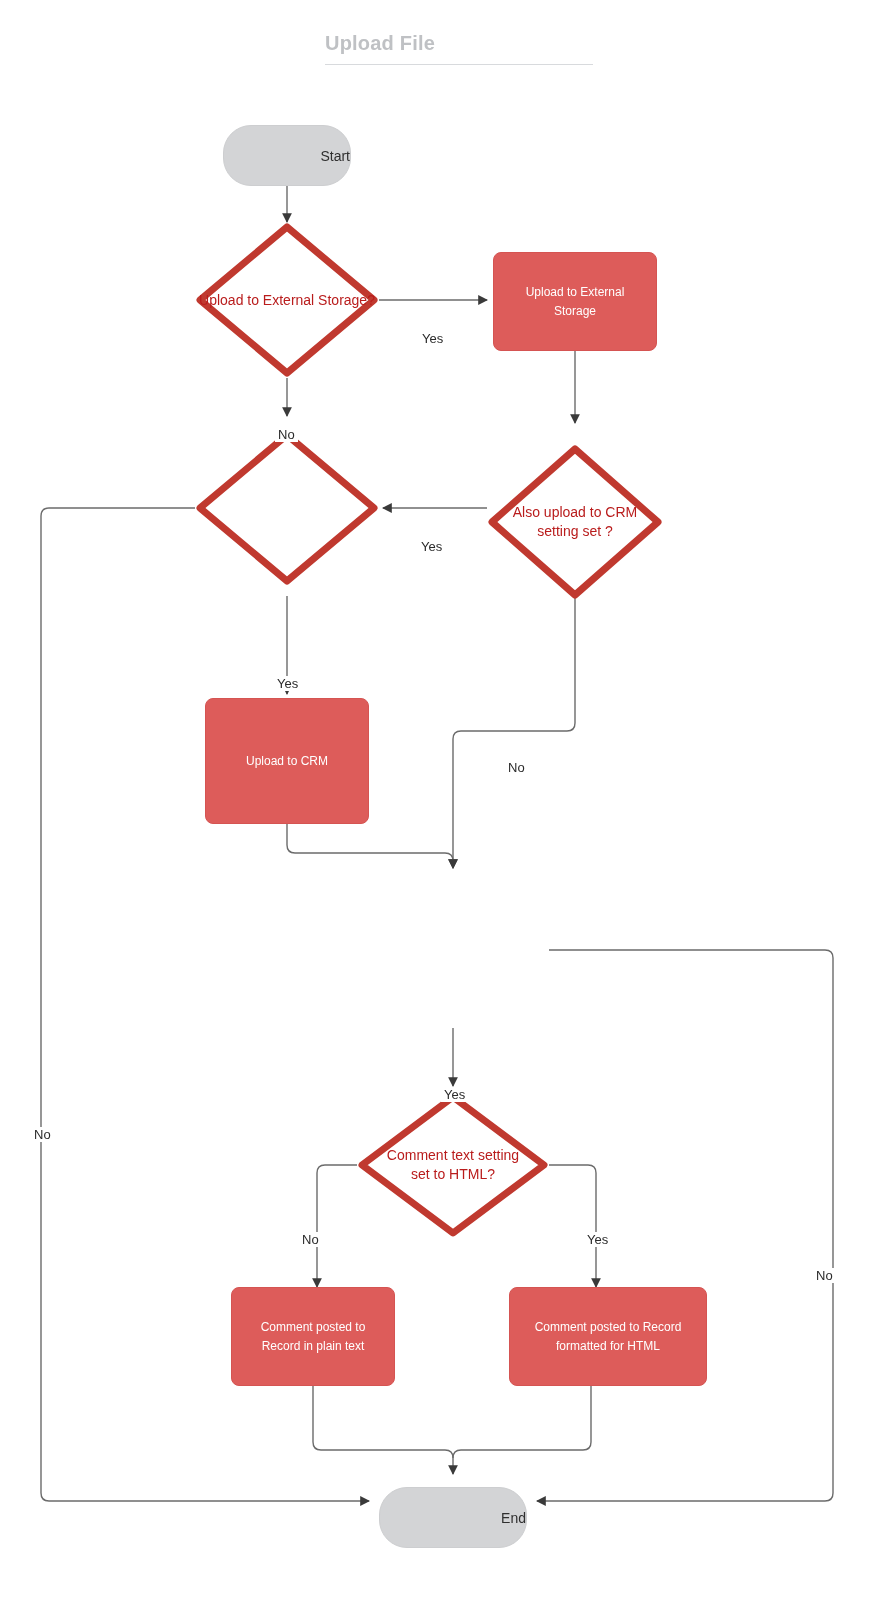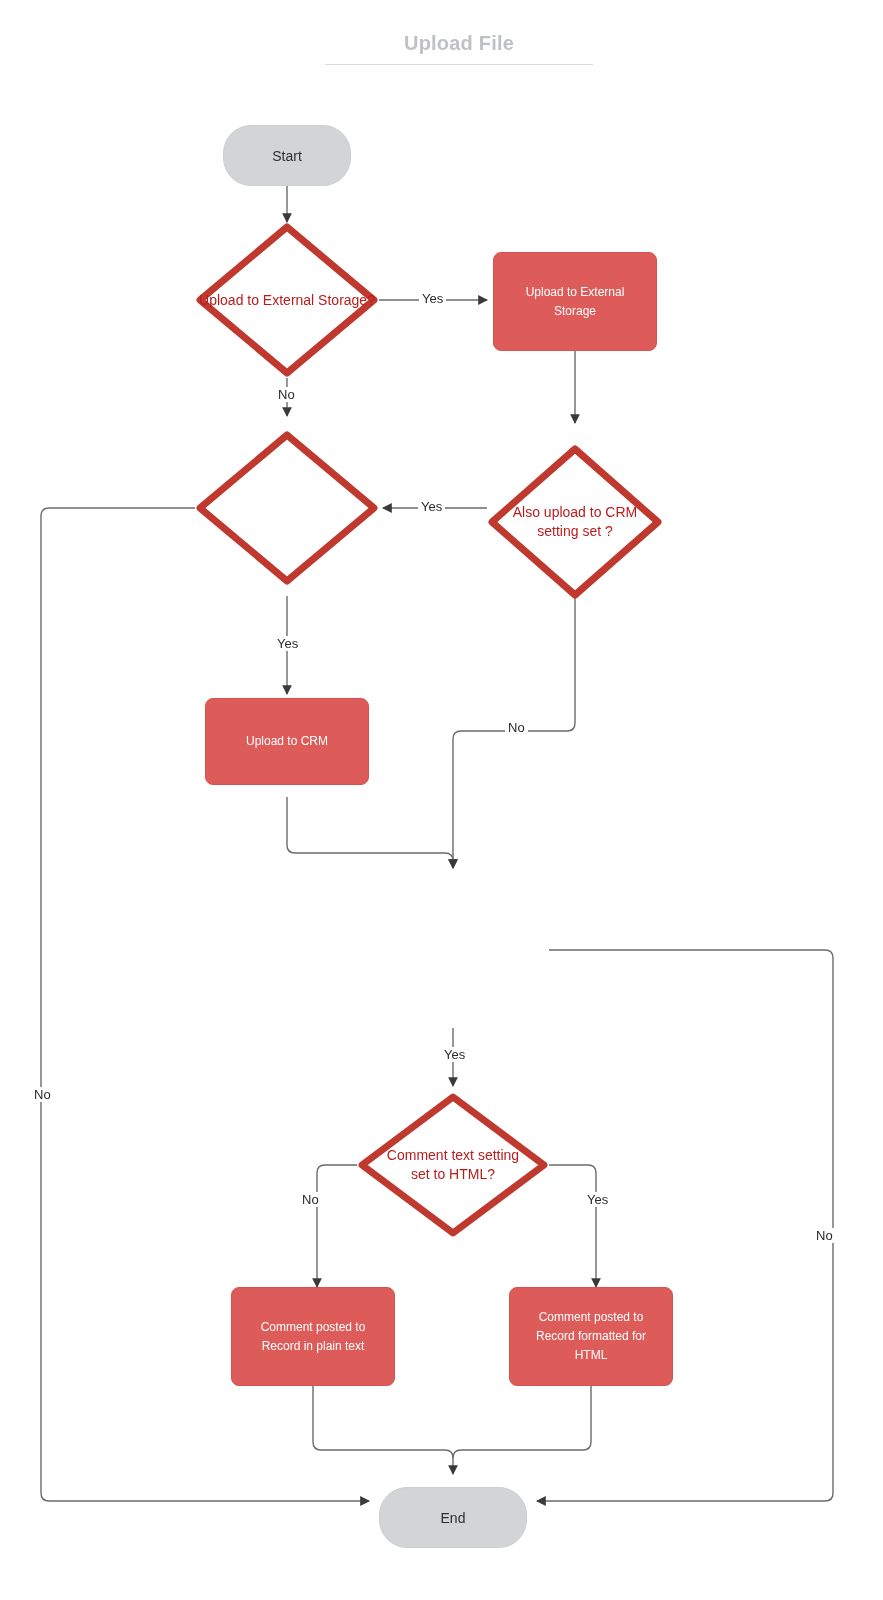--- a/index.html
+++ b/index.html
@@ -17,21 +17,20 @@
     height: 1600px;
     background: #ffffff;
     overflow: hidden;
   }
   
   #title-wrap {
     position: absolute;
     left: 325px;
     top: 30px;
     width: 268px;
-    text-align: center;
   }
   #title-text {
     font-size: 20px;
     font-weight: bold;
     color: #bfc1c4;
     letter-spacing: 0.2px;
     line-height: 26px;
   }
   #title-rule {
     margin-top: 8px;
@@ -55,20 +54,21 @@
     justify-content: center;
     text-align: center;
   }
   .terminator {
     border-radius: 28px;
     background: #d3d4d6;
     border: 1px solid #cdced0;
     color: #2f2f2f;
     font-size: 14px;
     line-height: 18px;
+    justify-content: flex-end;
   }
   .process {
     border-radius: 8px;
     background: #dd5c5a;
     border: 1px solid #d55452;
     color: #ffffff;
     font-size: 12px;
     line-height: 19px;
     padding: 4px 10px;
   }
@@ -95,20 +95,21 @@
     pointer-events: none;
   }
   .edge-label {
     position: absolute;
     font-size: 13px;
     line-height: 15px;
     color: #2b2b2b;
     background: #ffffff;
     padding: 0 3px;
     white-space: nowrap;
+    margin-top: 40px;
   }
 </style>
 </head>
 <body>
 
 <div id="canvas">
 
   <div id="title-wrap">
     <div id="title-text">Upload File</div>
     <div id="title-rule"></div>
@@ -191,37 +192,37 @@
     </svg>
   </div>
 
   <div class="decision-wrap" style="left:487px; top:444px; width:176px; height:156px;">
     <svg class="decision-shape" viewBox="0 0 176 156">
       <polygon points="88,5 171,78 88,151 5,78" fill="#ffffff" stroke="#c0392f" stroke-width="7" stroke-linejoin="round"></polygon>
     </svg>
     <div class="decision-label" style="width:160px;">Also upload to CRM setting set ?</div>
   </div>
 
-  <div class="node process" style="left:205px; top:698px; width:164px; height:87px;">
+  <div class="node process" style="left:205px; top:698px; width:164px; height:126px;">
     <span>Upload to CRM</span>
   </div>
 
 
   <div class="decision-wrap" style="left:357px; top:1092px; width:192px; height:146px;">
     <svg class="decision-shape" viewBox="0 0 192 146">
       <polygon points="96,5 187,73 96,141 5,73" fill="#ffffff" stroke="#c0392f" stroke-width="7" stroke-linejoin="round"></polygon>
     </svg>
     <div class="decision-label" style="width:140px;">Comment text setting set to HTML?</div>
   </div>
 
   <div class="node process" style="left:231px; top:1287px; width:164px; height:99px;">
     <span>Comment posted to Record in plain text</span>
   </div>
 
-  <div class="node process" style="left:509px; top:1287px; width:164px; height:99px;">
+  <div class="node process" style="left:509px; top:1287px; width:198px; height:99px;">
     <span>Comment posted to Record formatted for HTML</span>
   </div>
 
   <div class="node terminator" style="left:379px; top:1487px; width:148px; height:61px;">
     <span>End</span>
   </div>
 
   <div class="edge-label" style="left:419px; top:291px;">Yes</div>
 
   <div class="edge-label" style="left:275px; top:387px;">No</div>

